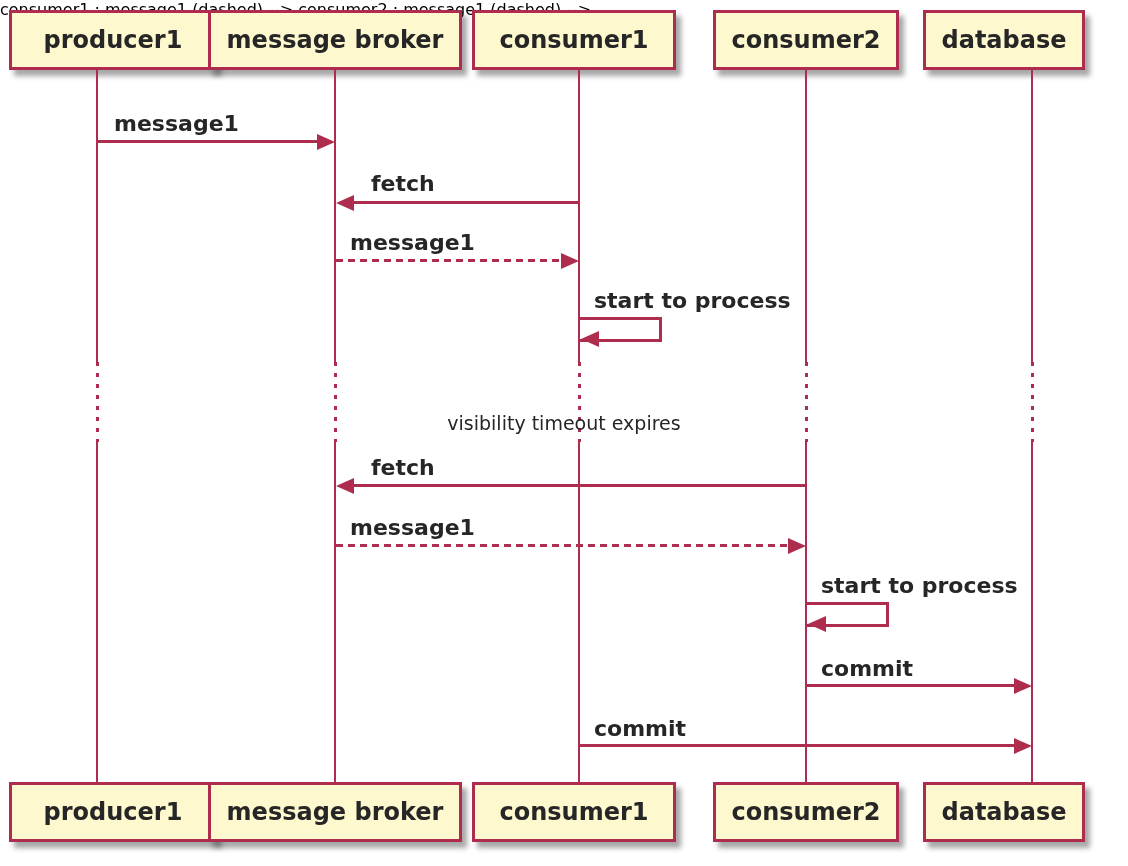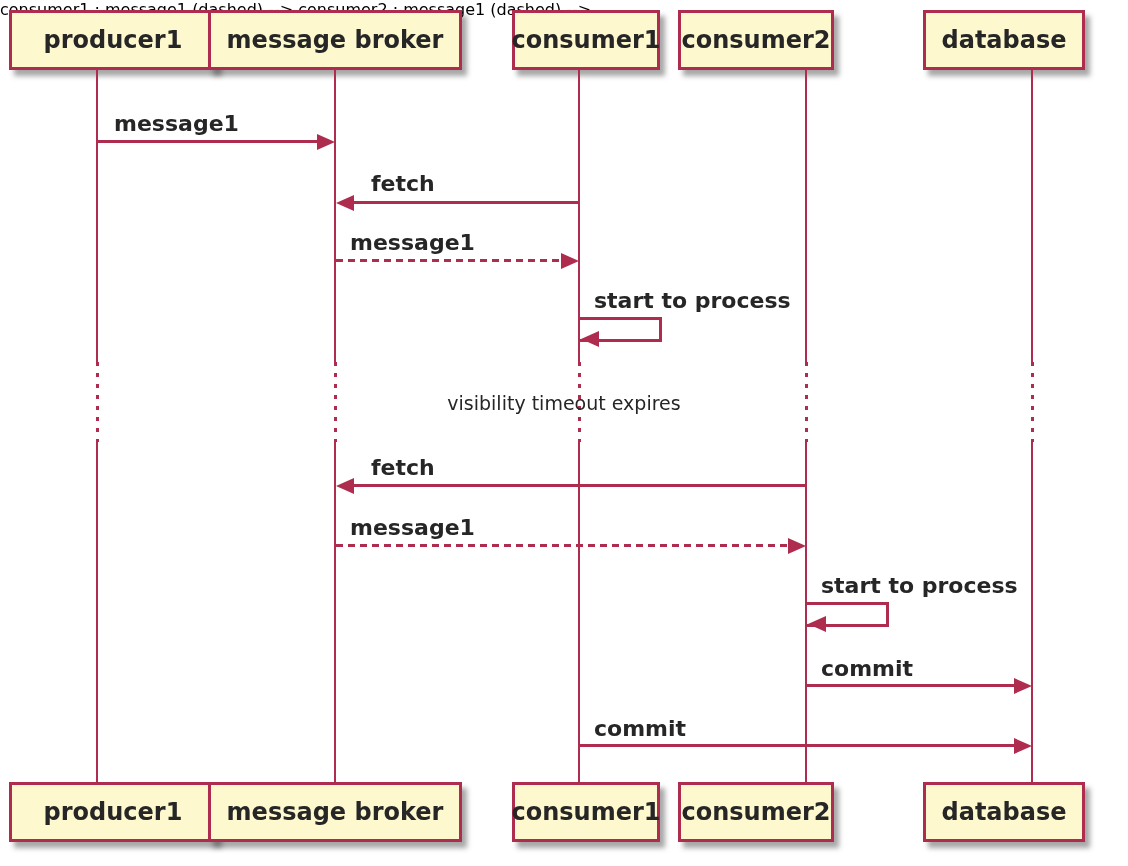--- a/index.html
+++ b/index.html
@@ -24,22 +24,22 @@
     border:3px solid var(--line);
     box-shadow:5px 6px 5px var(--shadow);
     display:flex;align-items:center;justify-content:center;
     font-size:24px;font-weight:bold;color:var(--text);
     white-space:nowrap;
   }
   .pbox.top{top:10px;}
   .pbox.bottom{top:782px;}
   .p0{left:9px;width:208px;}
   .p1{left:208px;width:254px;}
-  .p2{left:512px;width:148px;}
-  .p3{left:678px;width:156px;}
+  .p2{left:472px;width:204px;}
+  .p3{left:713px;width:186px;}
   .p4{left:923px;width:162px;}
 
   .life{
     position:absolute;width:2px;background:var(--line);
   }
   .life.seg1{top:70px;height:292px;}
   .life.seg3{top:442px;height:340px;}
   .life.dotted{
     top:362px;height:80px;background:none;width:3px;
     background-image:repeating-linear-gradient(180deg,var(--line) 0 4px,transparent 4px 11px);
@@ -61,21 +61,21 @@
 
   .mlabel{
     position:absolute;font-size:22px;font-weight:bold;color:var(--text);
     white-space:nowrap;line-height:1;
   }
   .selfloop{
     position:absolute;width:82px;height:25px;box-sizing:border-box;
     border:3px solid var(--line);border-left:none;
   }
   .delay-label{
-    position:absolute;left:0;top:392px;width:1128px;
+    position:absolute;left:0;top:412px;width:1128px;
     text-align:center;font-size:19px;font-weight:normal;color:var(--text);
   }
 </style>
 </head>
 <body>
 
 <div id="stage">
 
   
   <div class="pbox top p0">producer1</div>

